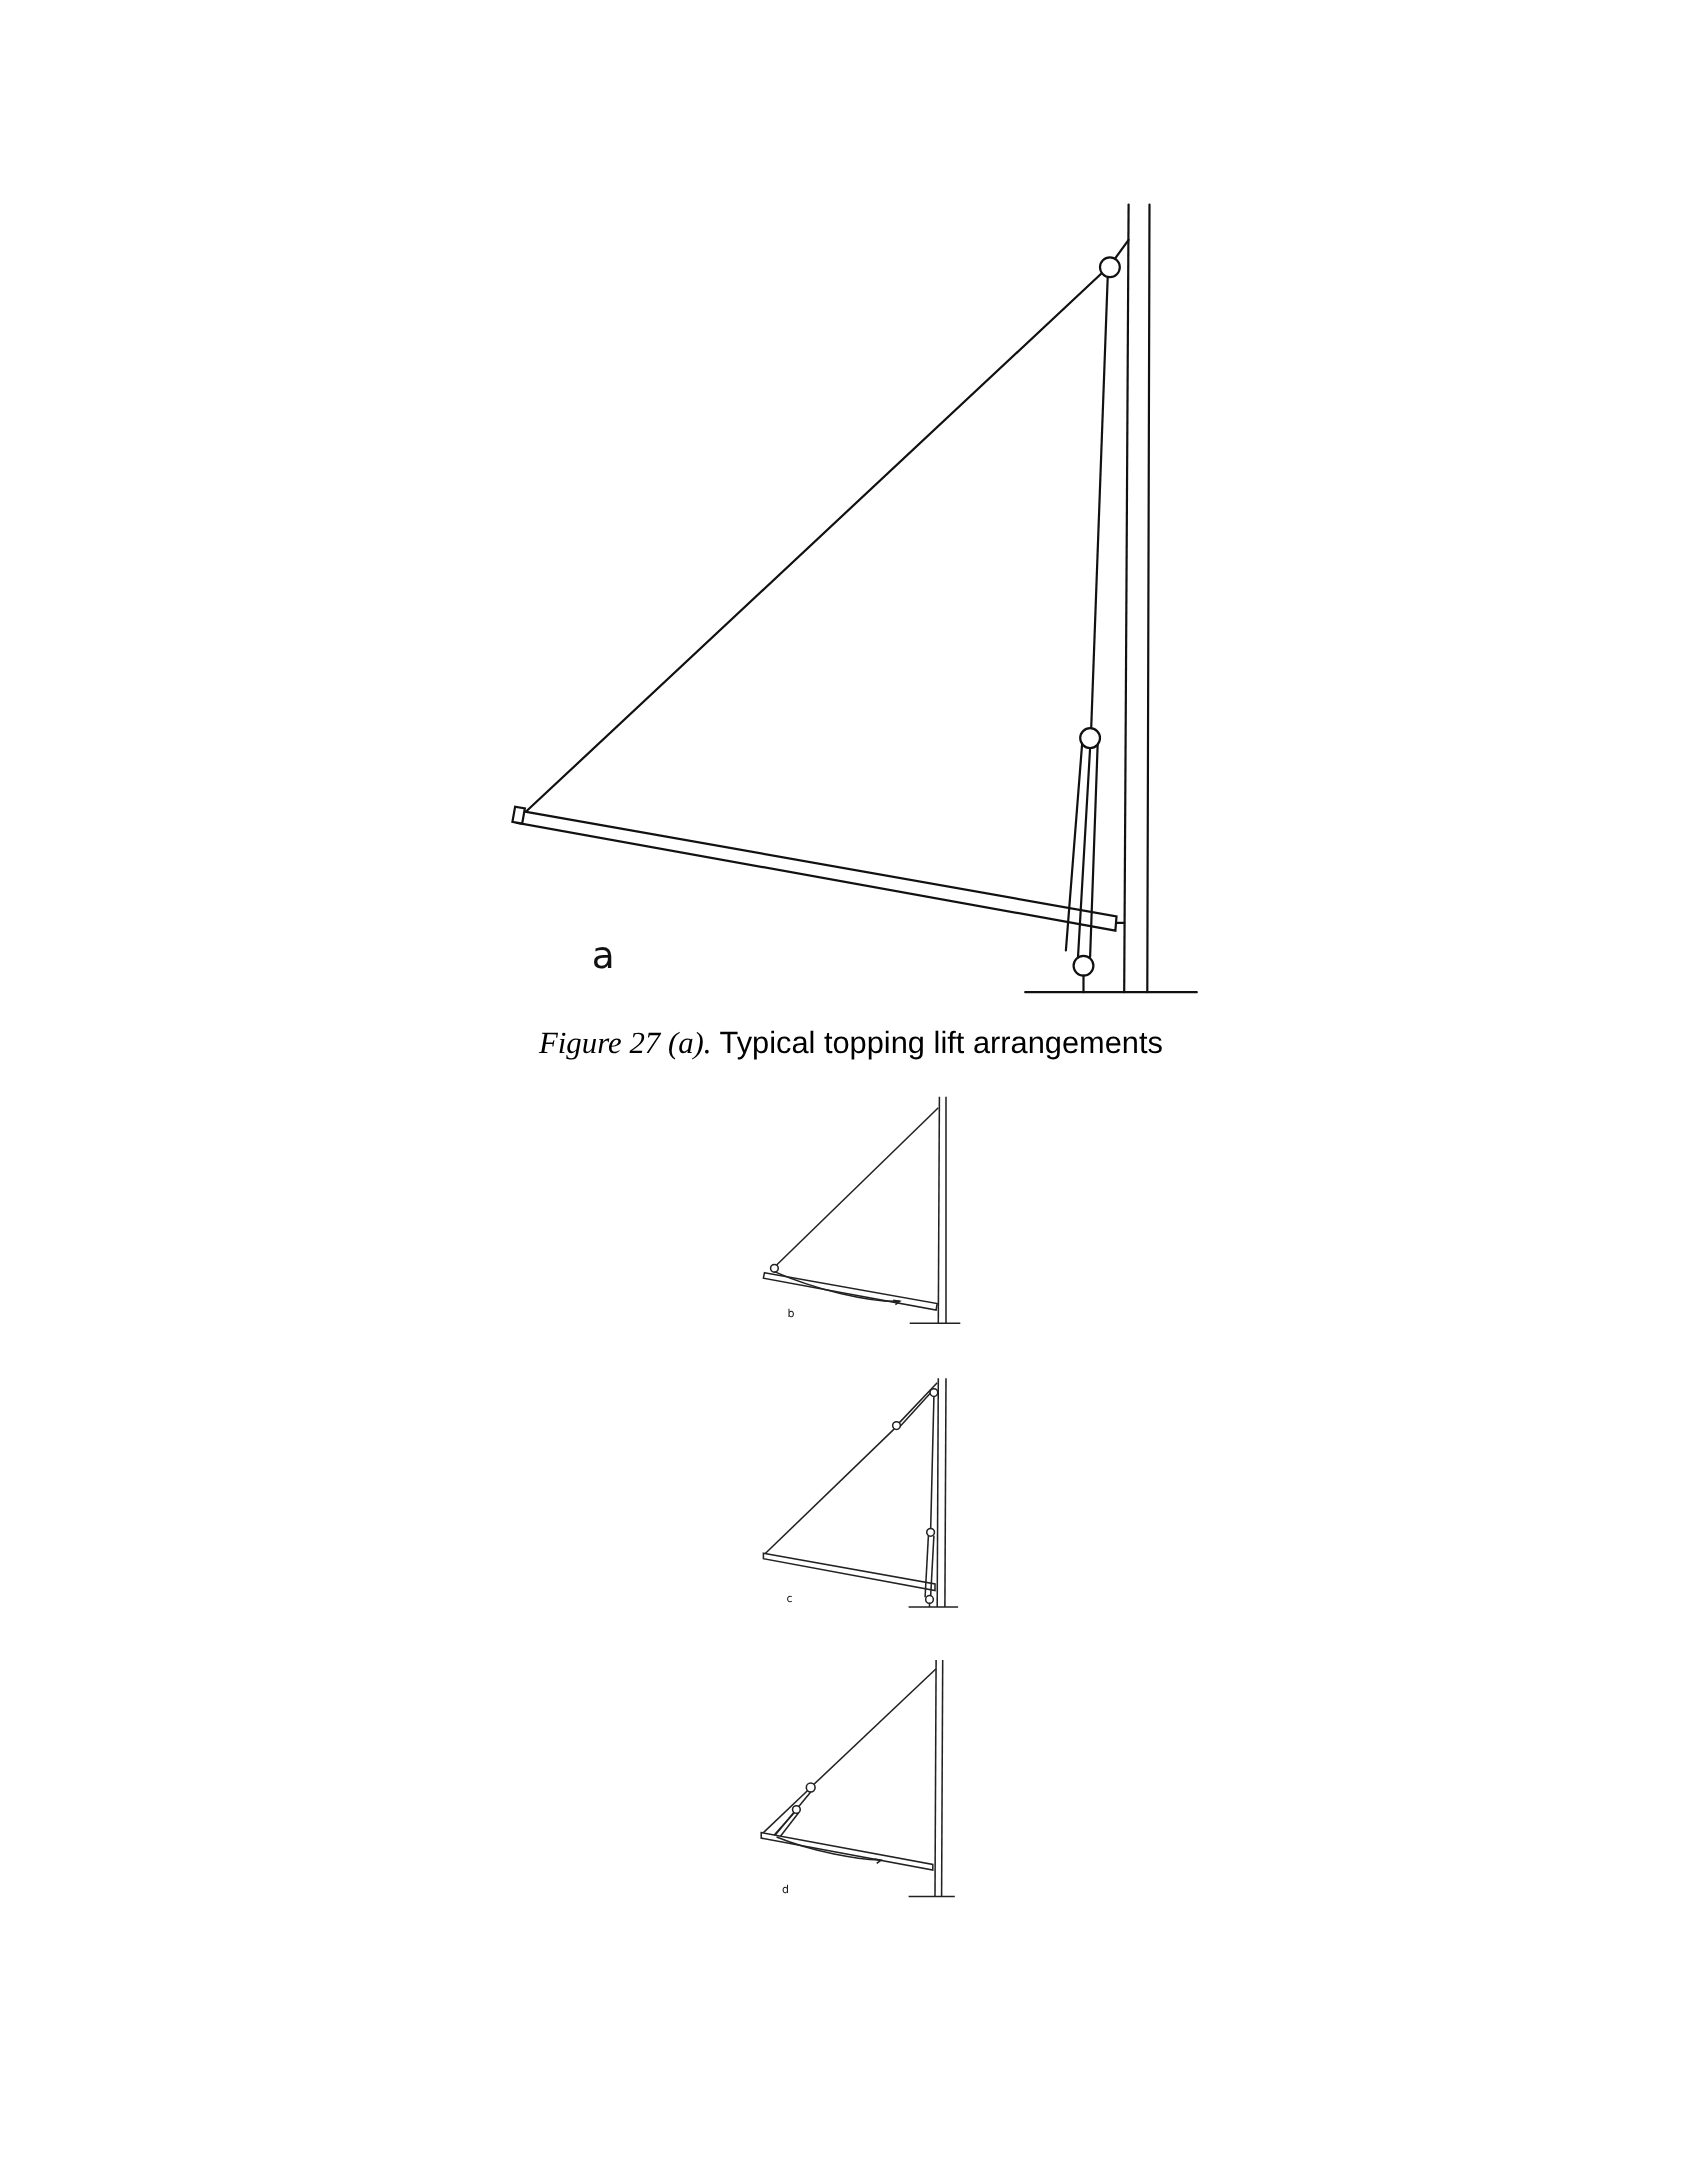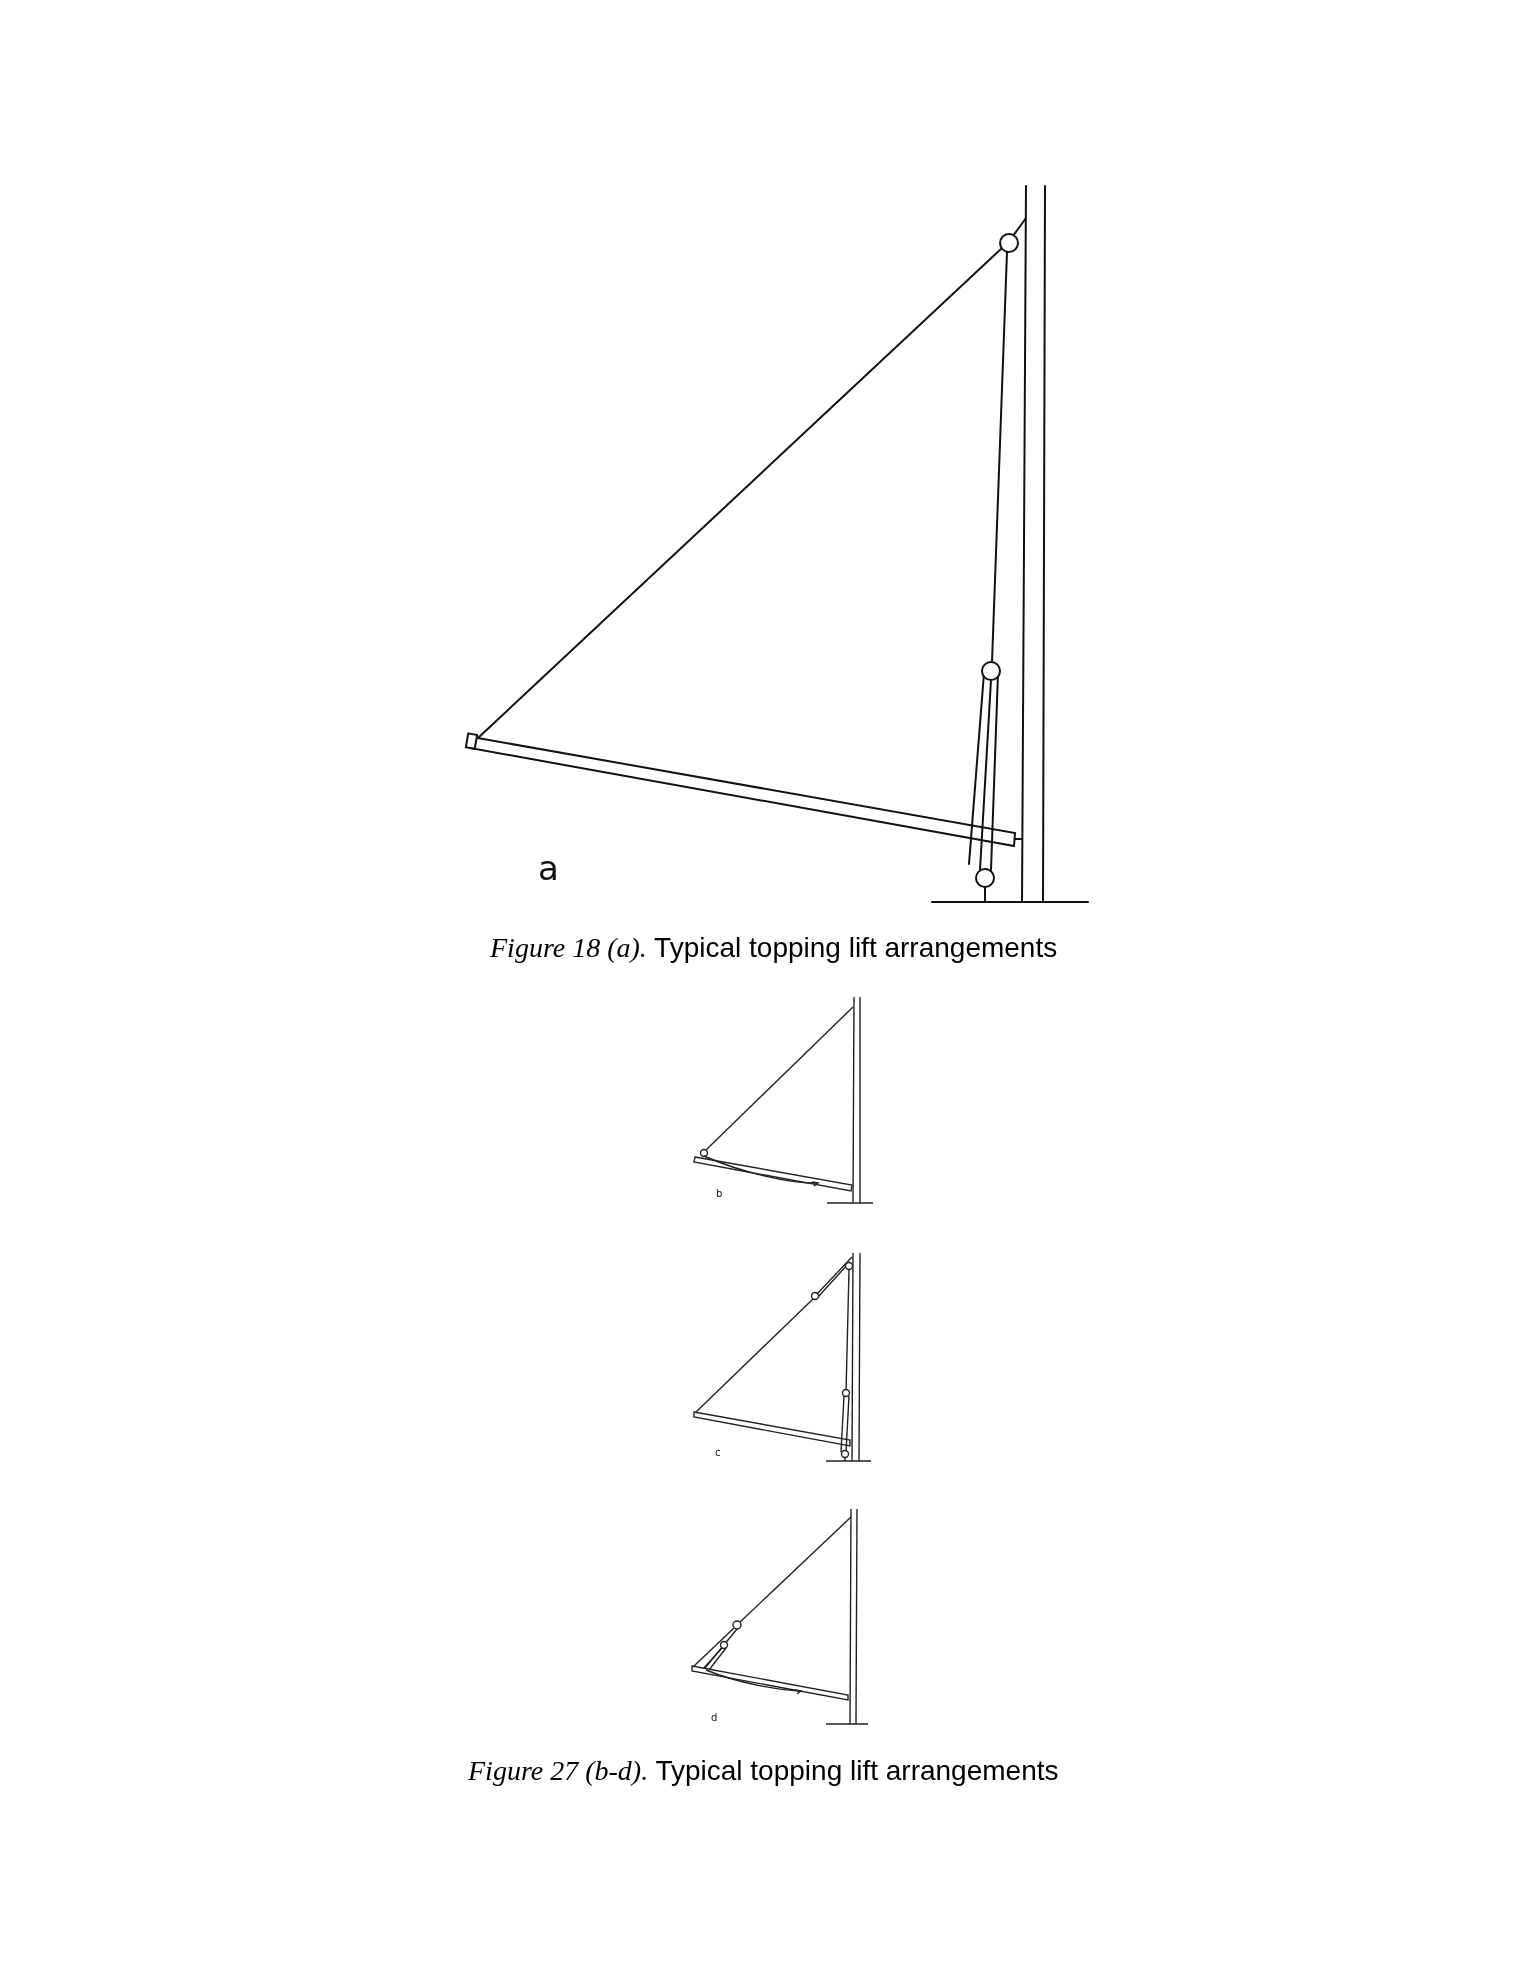--- a/index.html
+++ b/index.html
@@ -99,20 +99,17 @@
     <line class="thin" x1="722" y1="1648" x2="703" y2="1669"></line>
     <line class="thin" x1="726" y1="1648" x2="709" y2="1670"></line>
     <polygon class="thin" points="692,1666 848,1695 848,1700 692,1671" style="fill:#fff"></polygon>
     <path class="thin" d="M706,1670 C740,1684 780,1690 800,1691"></path>
     <path class="thin" d="M795,1690 l6,1 l-4,3"></path>
     <text class="lbl" x="711" y="1721" font-size="10">d</text>
   </g>
 </svg>
 
 <div class="caption" style="left:490px;top:932px;font-size:28px;">
-  <span class="cap-ital">Figure 18 (a).</span><span class="cap-main"> Typical topping lift arrangements</span>
+  <span class="cap-ital">Figure 27 (a).</span><span class="cap-main"> Typical topping lift arrangements</span>
 </div>
 
-<div class="caption" style="left:468px;top:1755px;font-size:28px;">
-  <span class="cap-ital">Figure 27 (b-d).</span><span class="cap-main"> Typical topping lift arrangements</span>
-</div>
 
 </div>
 
 </body></html>

